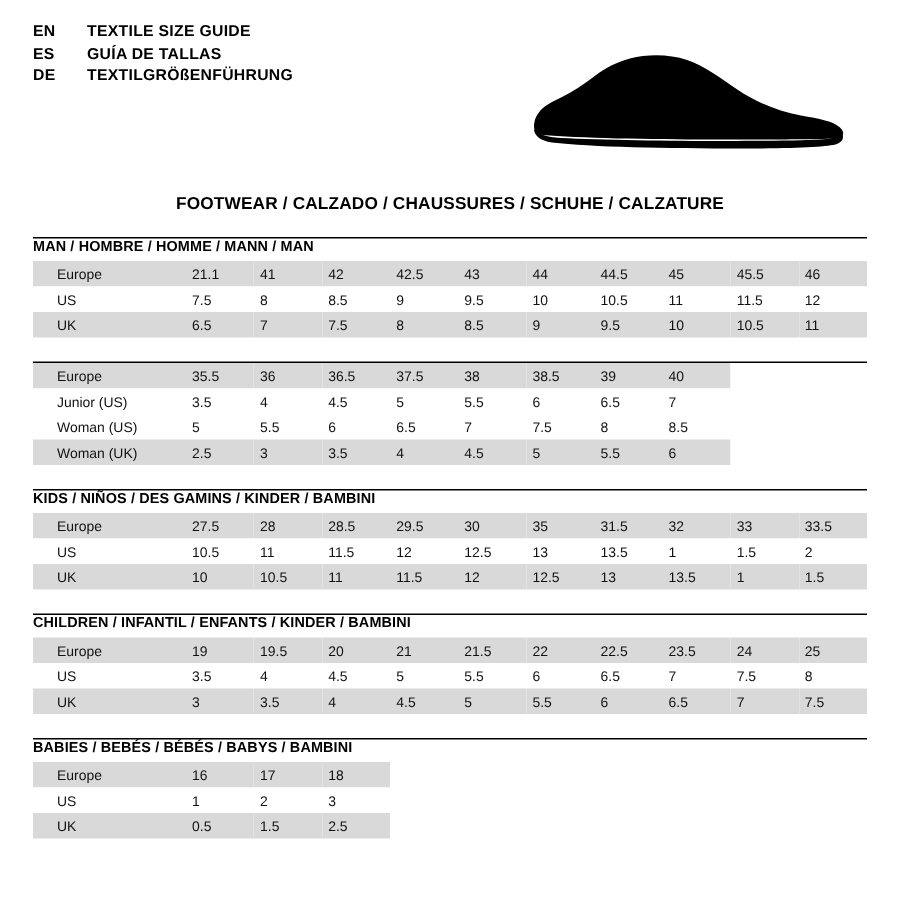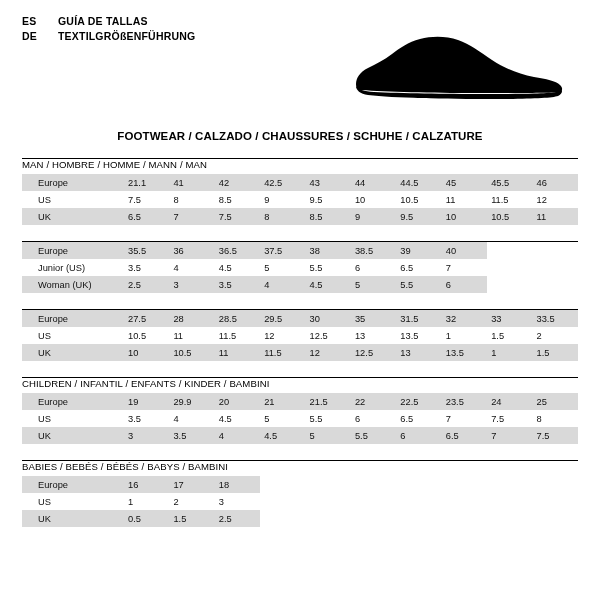--- a/index.html
+++ b/index.html
@@ -57,21 +57,21 @@
     margin-top: 16px;
     text-align: center;
   }
 
   
   .section {
     margin-top: 16px;
   }
   .section-title {
     font-size: 9.6px;
-    font-weight: normal;
+    font-weight: bold;
     letter-spacing: 0.1px;
     padding-bottom: 4px;
   }
   table.size {
     border-collapse: collapse;
     width: 100%;
     font-size: 9.3px;
     table-layout: fixed;
   }
   table.size td {
@@ -100,20 +100,24 @@
   table.size.babies td.label { width: 86px; }
 </style>
 </head>
 <body>
 
 <div class="page">
 
   <div class="header">
     <table class="lang-table">
       <tbody>
+        <tr>
+          <td class="lang-code">EN</td>
+          <td>TEXTILE SIZE GUIDE</td>
+        </tr>
         <tr>
           <td class="lang-code">ES</td>
           <td>GUÍA DE TALLAS</td>
         </tr>
         <tr>
           <td class="lang-code">DE</td>
           <td>TEXTILGRÖßENFÜHRUNG</td>
         </tr>
       </tbody>
     </table>
@@ -199,38 +203,52 @@
               <td>4</td>
               <td>4.5</td>
               <td>5</td>
               <td>5.5</td>
               <td>6</td>
               <td>6.5</td>
               <td>7</td>
               <td style="background: rgb(255, 255, 255);"></td>
               <td style="background: rgb(255, 255, 255);"></td>
             </tr>
+            <tr class="white">
+              <td class="label">Woman (US)</td>
+              <td>5</td>
+              <td>5.5</td>
+              <td>6</td>
+              <td>6.5</td>
+              <td>7</td>
+              <td>7.5</td>
+              <td>8</td>
+              <td>8.5</td>
+              <td style="background: rgb(255, 255, 255);"></td>
+              <td style="background: rgb(255, 255, 255);"></td>
+            </tr>
             <tr class="shaded">
               <td class="label">Woman (UK)</td>
               <td>2.5</td>
               <td>3</td>
               <td>3.5</td>
               <td>4</td>
               <td>4.5</td>
               <td>5</td>
               <td>5.5</td>
               <td>6</td>
               <td style="background: rgb(255, 255, 255);"></td>
               <td style="background: rgb(255, 255, 255);"></td>
             </tr>
           </tbody>
         </table>
       </div>
       <div class="section">
         <hr class="rule">
+        <div class="section-title">KIDS / NIÑOS / DES GAMINS / KINDER / BAMBINI</div>
         <table class="size">
           <tbody>
             <tr class="shaded">
               <td class="label">Europe</td>
               <td>27.5</td>
               <td>28</td>
               <td>28.5</td>
               <td>29.5</td>
               <td>30</td>
               <td>35</td>
@@ -269,21 +287,21 @@
         </table>
       </div>
       <div class="section">
         <hr class="rule">
         <div class="section-title">CHILDREN / INFANTIL / ENFANTS / KINDER / BAMBINI</div>
         <table class="size">
           <tbody>
             <tr class="shaded">
               <td class="label">Europe</td>
               <td>19</td>
-              <td>29.9</td>
+              <td>19.5</td>
               <td>20</td>
               <td>21</td>
               <td>21.5</td>
               <td>22</td>
               <td>22.5</td>
               <td>23.5</td>
               <td>24</td>
               <td>25</td>
             </tr>
             <tr class="white">

